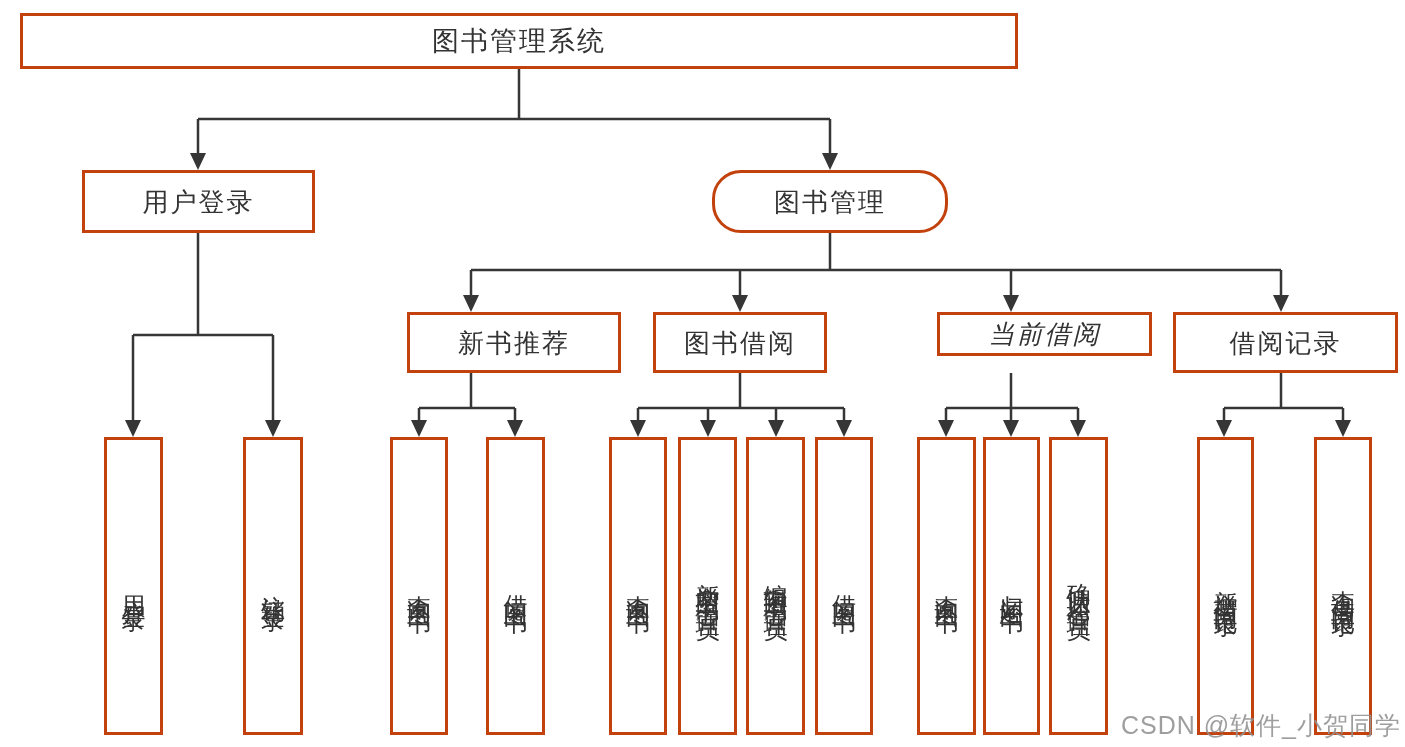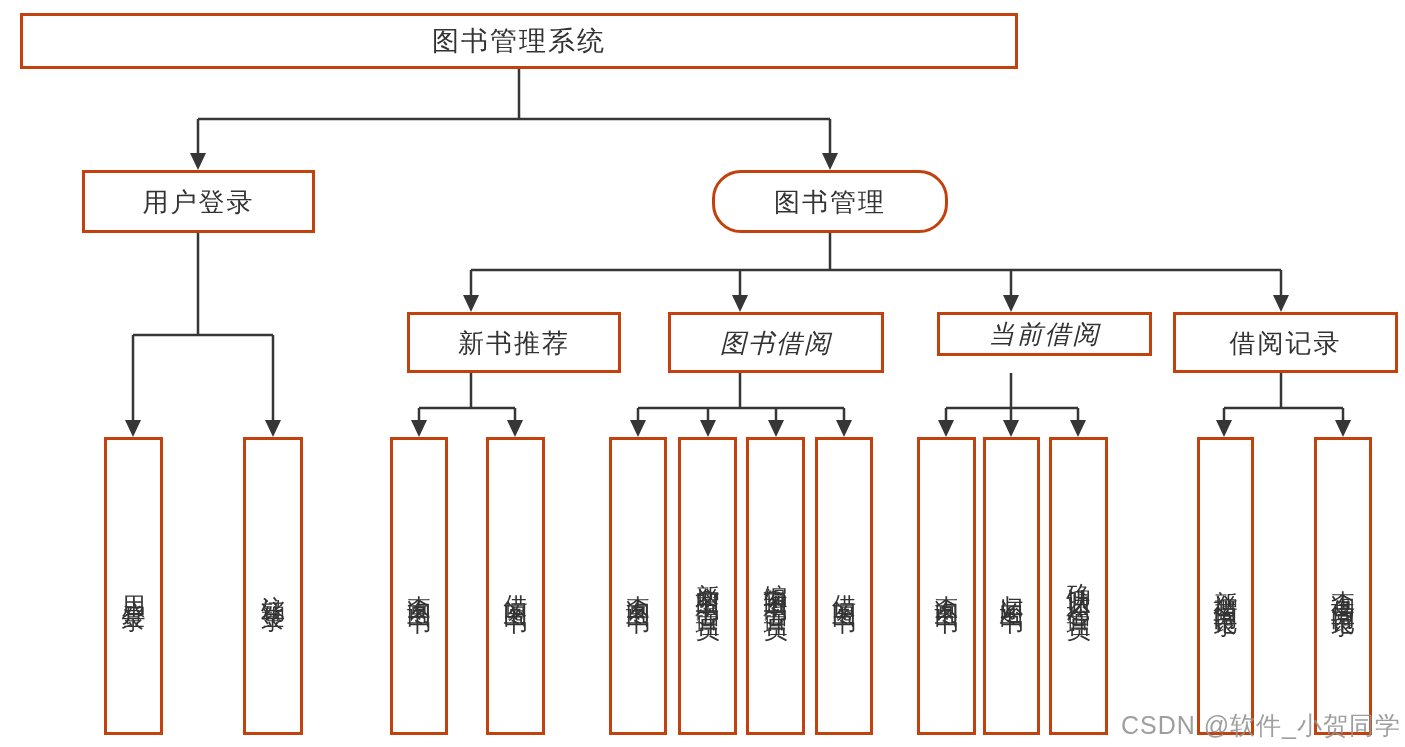--- a/index.html
+++ b/index.html
@@ -124,21 +124,21 @@
   <div class="box" style="left:82px; top:170px; width:233px; height:63px;">
     <span class="h-label">用户登录</span>
   </div>
   <div class="box" style="left:712px; top:170px; width:236px; height:63px;border-radius:29px;">
     <span class="h-label">图书管理</span>
   </div>
 
   <div class="box" style="left:363px; top:312px; width:214px; height:61px;margin-left:44px;">
     <span class="h-label">新书推荐</span>
   </div>
-  <div class="box" style="left:668px; top:312px; width:216px; height:61px;font-style:italic;">
+  <div class="box" style="left:653px; top:312px; width:174px; height:61px;">
     <span class="h-label">图书借阅</span>
   </div>
   <div class="box" style="left:937px; top:312px; width:215px; height:44px;font-style:italic;">
     <span class="h-label">当前借阅</span>
   </div>
   <div class="box" style="left:1173px; top:312px; width:225px; height:61px;">
     <span class="h-label">借阅记录</span>
   </div>
 
   <div class="box" style="left:104px; top:437px; width:59px; height:298px;">

